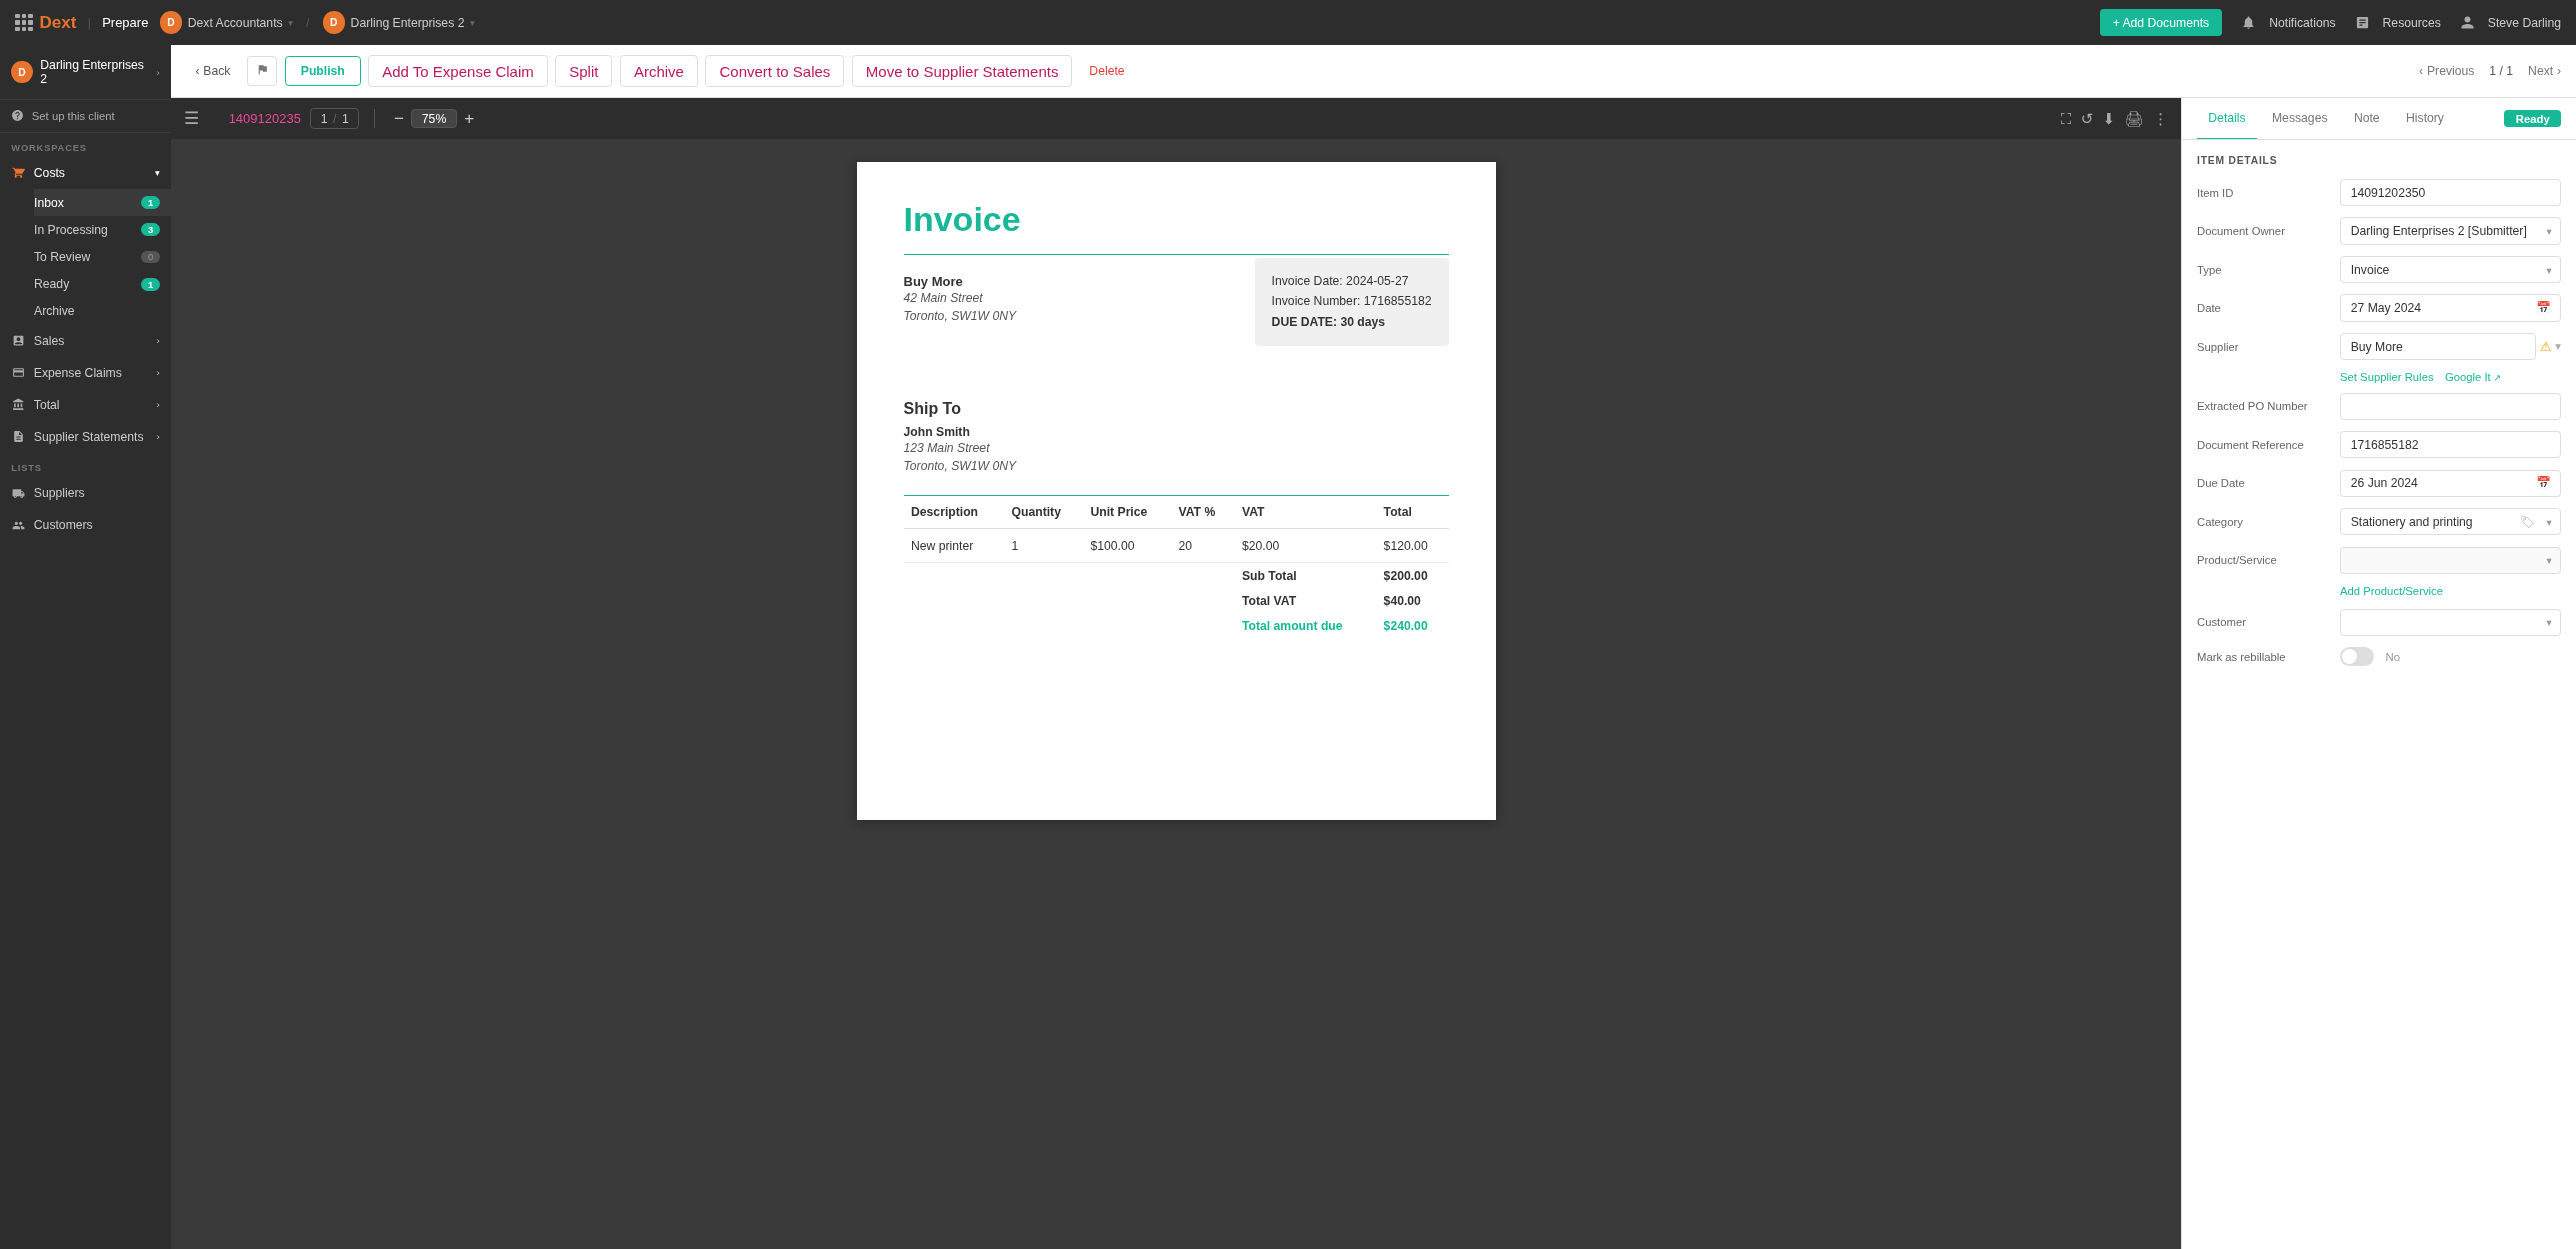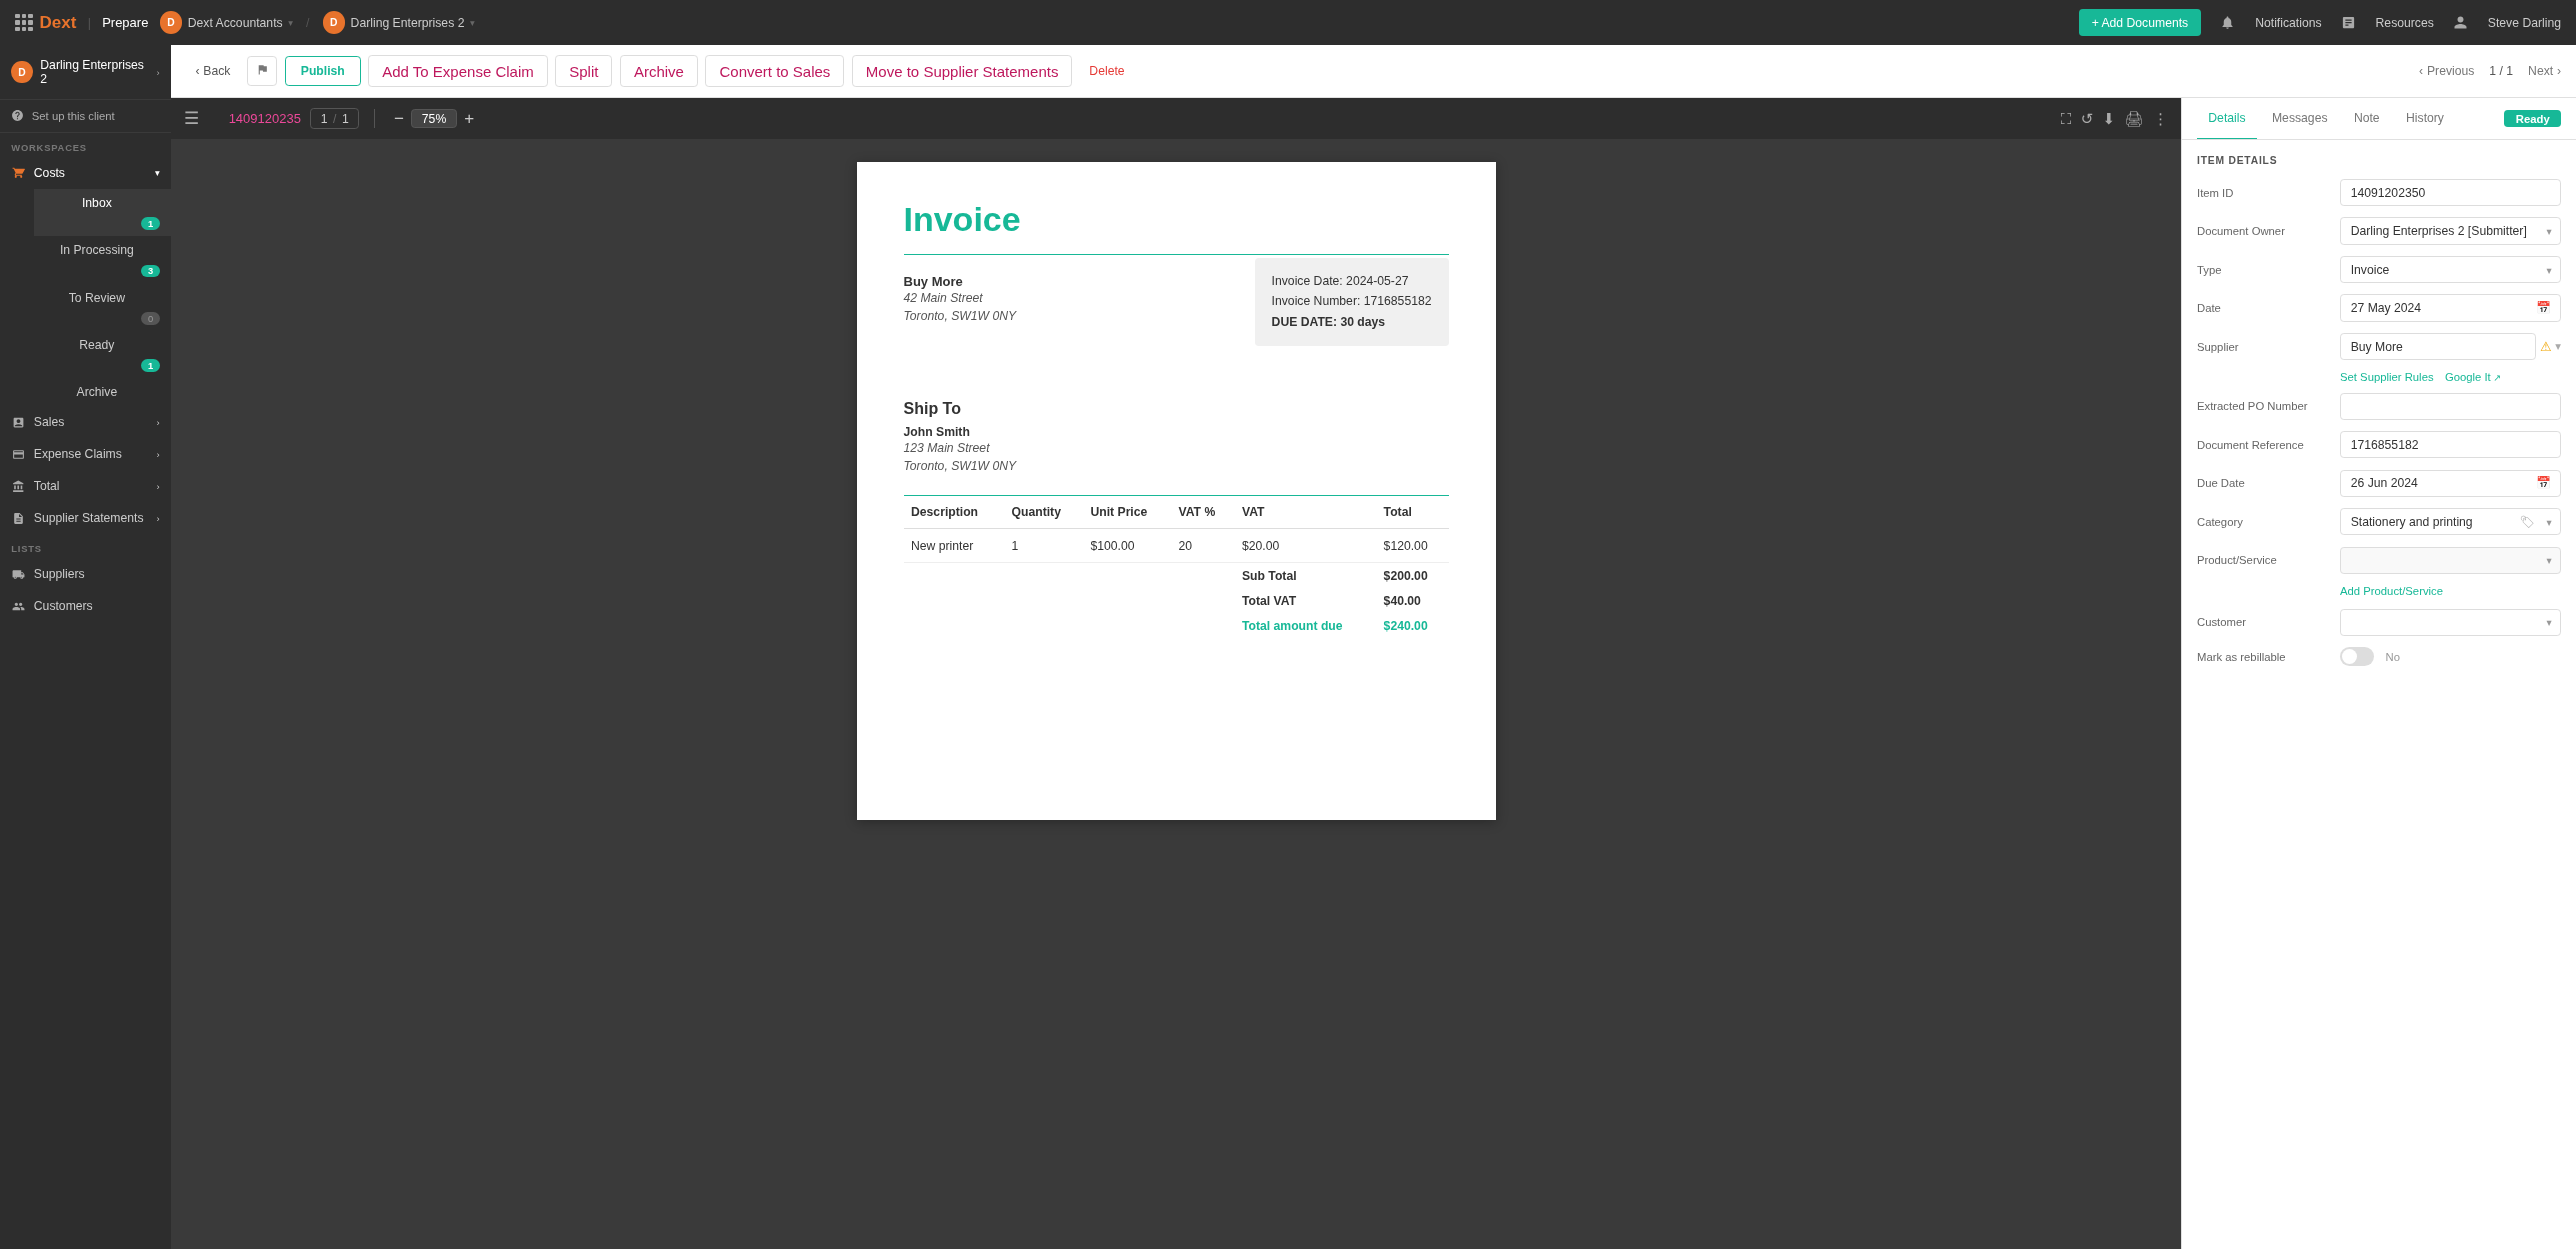--- a/index.html
+++ b/index.html
@@ -13,41 +13,41 @@
     .logo-text { color: #e8732c; font-weight: 800; font-size: 17px; }
     .logo-divider { color: #555; margin: 0 3.8px; }
     .logo-prepare { color: #fff; font-size: 13px; font-weight: 500; }
     .nav-divider { color: #555; margin: 0 7.5px; }
     .nav-breadcrumb { display: flex; align-items: center; gap: 5.6px; color: #ccc; font-size: 12.2px; }
     .nav-breadcrumb .account { display: flex; align-items: center; gap: 5.6px; }
     .avatar-small { width: 22.5px; height: 22.5px; border-radius: 50%; display: flex; align-items: center; justify-content: center; font-size: 10.3px; font-weight: 600; color: #fff; background: #e8732c; }
     .nav-breadcrumb .chevron { color: #666; font-size: 9.4px; }
     .nav-right { margin-left: auto; display: flex; align-items: center; gap: 19px; }
     .btn-add-docs { background: #17b897; color: #fff; border: none; border-radius: 3.8px; padding: 6.6px 13px; font-size: 12.2px; font-weight: 500; cursor: pointer; display: flex; align-items: center; gap: 4.7px; }
-    .nav-right-item { color: #ccc; font-size: 12.2px; display: flex; align-items: center; gap: 20px; cursor: pointer; }
+    .nav-right-item { color: #ccc; font-size: 12.2px; display: flex; align-items: center; gap: 13px; cursor: pointer; }
     .nav-right-item svg { width: 15px; height: 15px; fill: #aaa; }
 
     
     .main-layout { display: flex; flex: 1; overflow: hidden; }
 
     
     .sidebar { width: 171px; background: #2d2d2d; display: flex; flex-direction: column; overflow-y: auto; flex-shrink: 0; }
     .sidebar-client { display: flex; align-items: center; gap: 7.5px; padding: 13px 11.3px; border-bottom: 0.9px solid #3a3a3a; cursor: pointer; }
     .sidebar-client-name { color: #fff; font-size: 12.2px; font-weight: 500; }
     .sidebar-client-chevron { color: #aaa; font-size: 9.4px; margin-left: auto; }
     .sidebar-setup { display: flex; align-items: center; gap: 7.5px; padding: 9.4px 11.3px; color: #aaa; font-size: 11.3px; cursor: pointer; border-bottom: 0.9px solid #3a3a3a; }
     .sidebar-section-label { color: #777; font-size: 9.4px; font-weight: 600; letter-spacing: 0.8px; padding: 9.4px 11.3px 3.8px; text-transform: uppercase; }
     .sidebar-item { display: flex; align-items: center; gap: 7.5px; padding: 8.5px 11.3px; color: #ccc; font-size: 12.2px; cursor: pointer; position: relative; }
     .sidebar-item.active { background: #3a3a3a; color: #fff; }
     .sidebar-item.expanded { color: #fff; }
     .sidebar-item .icon { width: 15px; height: 15px; display: flex; align-items: center; justify-content: center; flex-shrink: 0; }
     .sidebar-item .badge { margin-left: auto; background: #17b897; color: #fff; border-radius: 9.4px; padding: 0.9px 6.6px; font-size: 9.4px; font-weight: 600; }
     .sidebar-item .badge-zero { margin-left: auto; background: #555; color: #999; border-radius: 9.4px; padding: 0.9px 6.6px; font-size: 9.4px; }
     .sidebar-sub { padding-left: 34px; }
-    .sidebar-sub .sidebar-item { font-size: 12.2px; padding: 6.6px 11.3px 6.6px 0; flex-direction: column; }
+    .sidebar-sub .sidebar-item { font-size: 12.2px; padding: 6.6px 11.3px 6.6px 0; }
     .sidebar-collapse-icon { margin-left: auto; font-size: 9.4px; }
 
     
     .content-area { flex: 1; display: flex; flex-direction: column; overflow: hidden; }
 
     
     .toolbar { background: #fff; border-bottom: 0.9px solid #e0e0e0; display: flex; align-items: center; padding: 0 15px; height: 53px; gap: 7.5px; flex-shrink: 0; }
     .btn-back { display: flex; align-items: center; gap: 3.8px; color: #555; font-size: 12.2px; cursor: pointer; padding: 5.6px 9.4px; border: none; background: none; }
     .btn-flag { background: none; border: 0.9px solid #ddd; border-radius: 3.8px; padding: 5.6px 7.5px; cursor: pointer; color: #777; }
     .btn-publish { background: #fff; border: 1.9px solid #17b897; color: #17b897; border-radius: 3.8px; padding: 6.6px 15px; font-size: 12.2px; font-weight: 600; cursor: pointer; }

